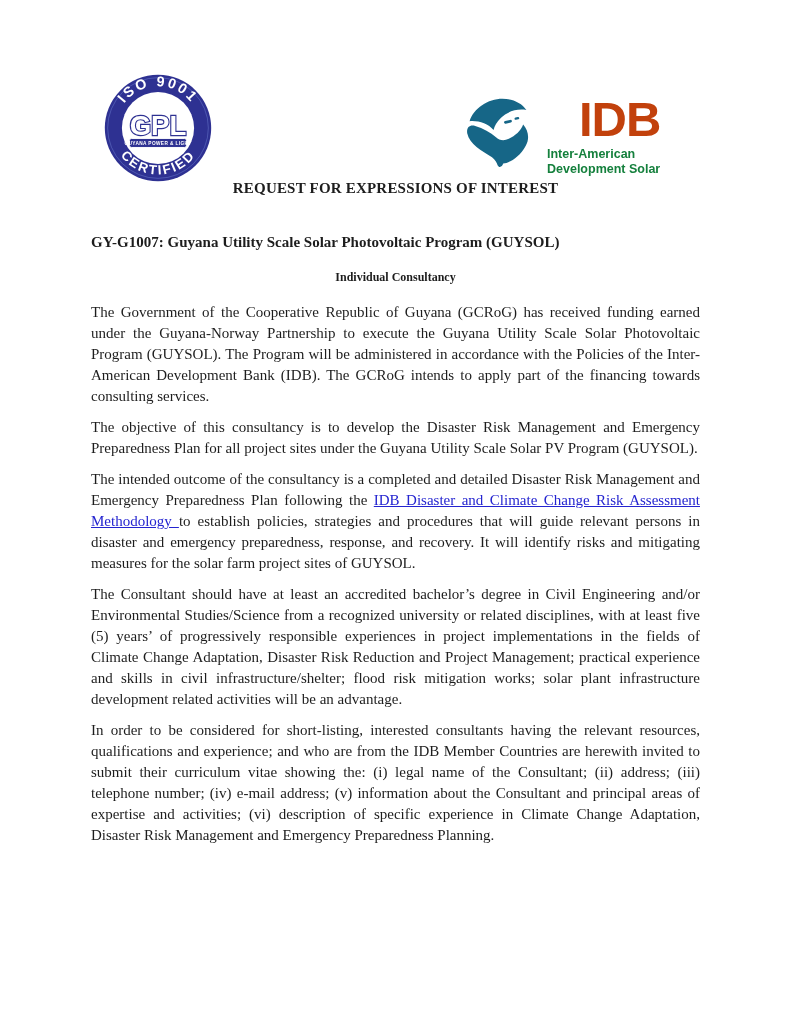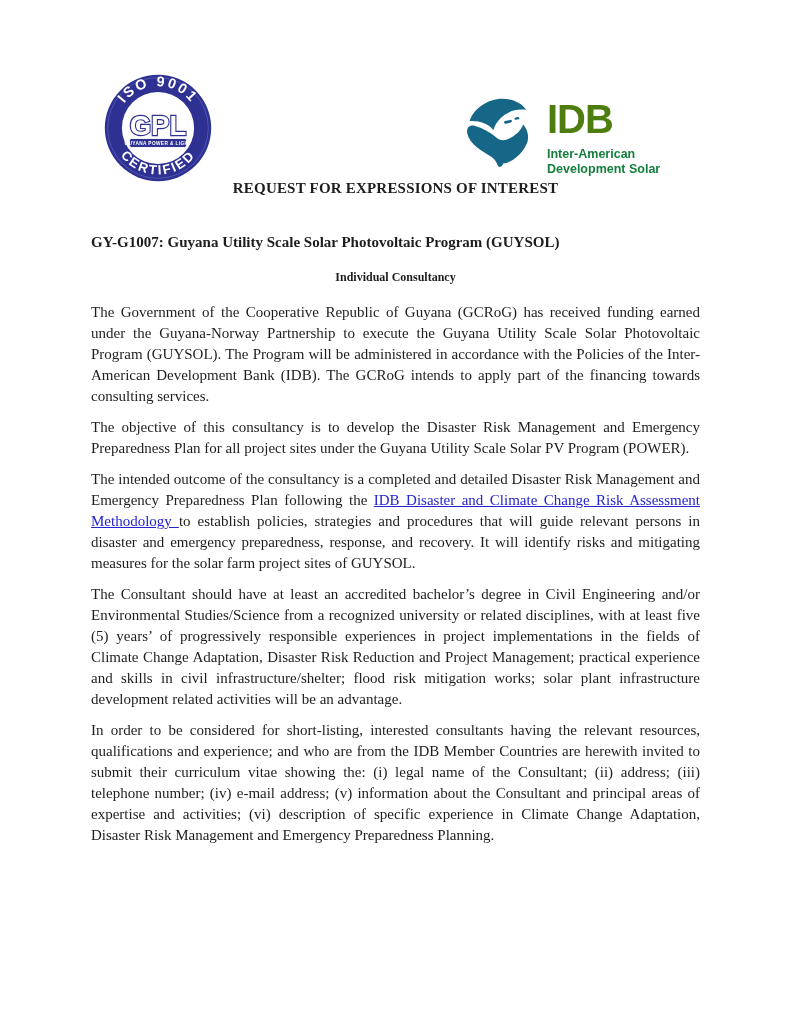--- a/index.html
+++ b/index.html
@@ -13,22 +13,22 @@
     overflow: hidden;
     margin: 0 auto;
   }
 
   
   .gpl-logo { position: absolute; left: 101px; top: 71px; width: 114px; height: 114px; }
   .idb-logo { position: absolute; left: 458px; top: 88px; display: flex; align-items: flex-start; }
   .idb-globe { display: block; margin-top: 2px; }
   .idb-text { margin-left: 5px; margin-top: 6px; font-family: "Liberation Sans", sans-serif; }
   .idb-acronym {
-    font-size: 40px; font-weight: 800; line-height: 50px;
-    letter-spacing: -1px; color: #4d7c0f;
+    font-size: 49px; font-weight: 800; line-height: 50px;
+    letter-spacing: -1px; color: #c2410c; margin-left: 32px;
   }
   .idb-name {
     font-size: 12.5px; font-weight: 600; line-height: 15px;
     color: #15803d; margin-top: 3px;
   }
   .idb-name span { display: block; }
 
   
   .content { position: absolute; left: 91px; top: 180px; width: 609px; }
   .doc-title {
@@ -95,21 +95,21 @@
     <h1 class="doc-title">REQUEST FOR EXPRESSIONS OF INTEREST</h1>
 
     <h2 class="program-heading">GY-G1007: Guyana Utility Scale Solar Photovoltaic Program (GUYSOL)</h2>
 
     <div class="subheading">
       <div>Individual Consultancy</div>
     </div>
 
     <p class="para">The Government of the Cooperative Republic of Guyana (GCRoG) has received funding earned under the Guyana-Norway Partnership to execute the Guyana Utility Scale Solar Photovoltaic Program (GUYSOL). The Program will be administered in accordance with the Policies of the Inter-American Development Bank (IDB). The GCRoG intends to apply part of the financing towards consulting services.</p>
 
-    <p class="para">The objective of this consultancy is to develop the Disaster Risk Management and Emergency Preparedness Plan for all project sites under the Guyana Utility Scale Solar PV Program (POWER).</p>
+    <p class="para">The objective of this consultancy is to develop the Disaster Risk Management and Emergency Preparedness Plan for all project sites under the Guyana Utility Scale Solar PV Program (GUYSOL).</p>
 
     <p class="para"><span>The intended outcome of the consultancy is a completed and detailed Disaster Risk Management and Emergency Preparedness Plan following the </span><a href="#" class="doc-link">IDB Disaster and Climate Change Risk Assessment Methodology </a><span>to establish policies, strategies and procedures that will guide relevant persons in disaster and emergency preparedness, response, and recovery. It will identify risks and mitigating measures for the solar farm project sites of GUYSOL.</span></p>
 
     <p class="para">The Consultant should have at least an accredited bachelor’s degree in Civil Engineering and/or Environmental Studies/Science from a recognized university or related disciplines, with at least five (5) years’ of progressively responsible experiences in project implementations in the fields of Climate Change Adaptation, Disaster Risk Reduction and Project Management; practical experience and skills in civil infrastructure/shelter; flood risk mitigation works; solar plant infrastructure development related activities will be an advantage.</p>
 
 
     <p class="para">In order to be considered for short-listing, interested consultants having the relevant resources, qualifications and experience; and who are from the IDB Member Countries are herewith invited to submit their curriculum vitae showing the: (i) legal name of the Consultant; (ii) address; (iii) telephone number; (iv) e-mail address; (v) information about the Consultant and principal areas of expertise and activities; (vi) description of specific experience in Climate Change Adaptation, Disaster Risk Management and Emergency Preparedness Planning.</p>
   </div>
 
 </div>

